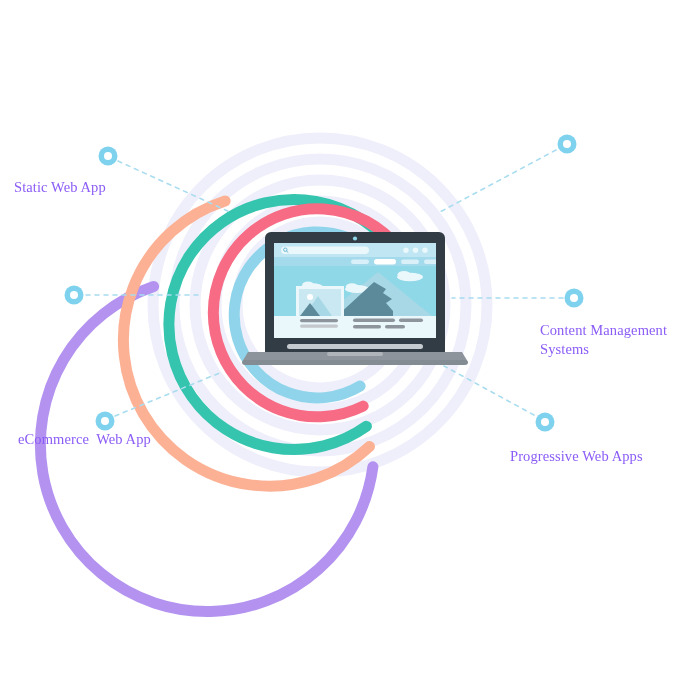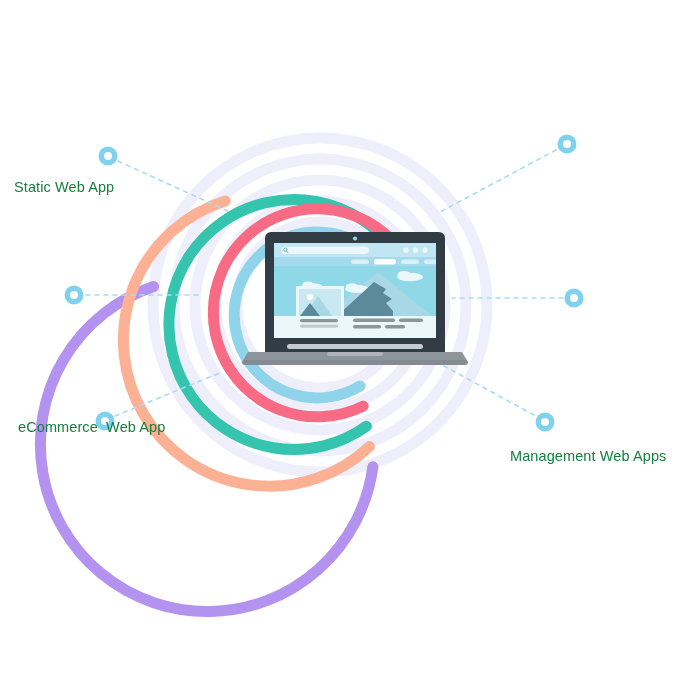--- a/index.html
+++ b/index.html
@@ -7,33 +7,33 @@
   body{
     width:700px;height:700px;overflow:hidden;
     font-family:"Liberation Sans","DejaVu Sans",sans-serif;
     -webkit-font-smoothing:antialiased;
   }
   #stage{position:relative;width:700px;height:700px;background:#fff;}
   #diagram{position:absolute;left:0;top:0;width:700px;height:700px;}
 
   .lbl{
     position:absolute;
-    color:#15803d;
+    color:#8b5cf6;
     font-size:14.5px;
     line-height:19px;
     letter-spacing:.1px;
     white-space:pre;
-    font-family:Liberation Sans, sans-serif;
+    font-family:Liberation Serif, serif;
   }
   .lbl.r{ text-align:left; }
   .lbl.l{ text-align:left; }
 
   #l-static   { left:14px;  top:178px; }
   #l-dynamic  { left:14px;  top:314px; }
-  #l-ecom     { left:18px;  top:418px; }
+  #l-ecom     { left:18px;  top:430px; }
   #l-portal   { left:556px; top:173px; }
   #l-cms      { left:540px; top:321px; }
   #l-pwa      { left:510px; top:447px; }
 </style>
 </head>
 <body>
 
 <div id="stage">
 
   <svg id="diagram" viewBox="0 0 700 700">
@@ -183,16 +183,18 @@
       <rect x="242" y="360" width="226" height="5" rx="2.5" fill="#7b8289" opacity="0.45"></rect>
     </g>
   </svg>
 
   <div class="lbl l" id="l-static">Static Web App</div>
 
 
   <div class="lbl l" id="l-ecom">eCommerce  Web App</div>
 
 
-
-  <div class="lbl r" id="l-pwa">Management Web Apps</div>
+  <div class="lbl r" id="l-cms">Content Management
+Systems</div>
+
+  <div class="lbl r" id="l-pwa">Progressive Web Apps</div>
 
 </div>
 
 </body></html>

